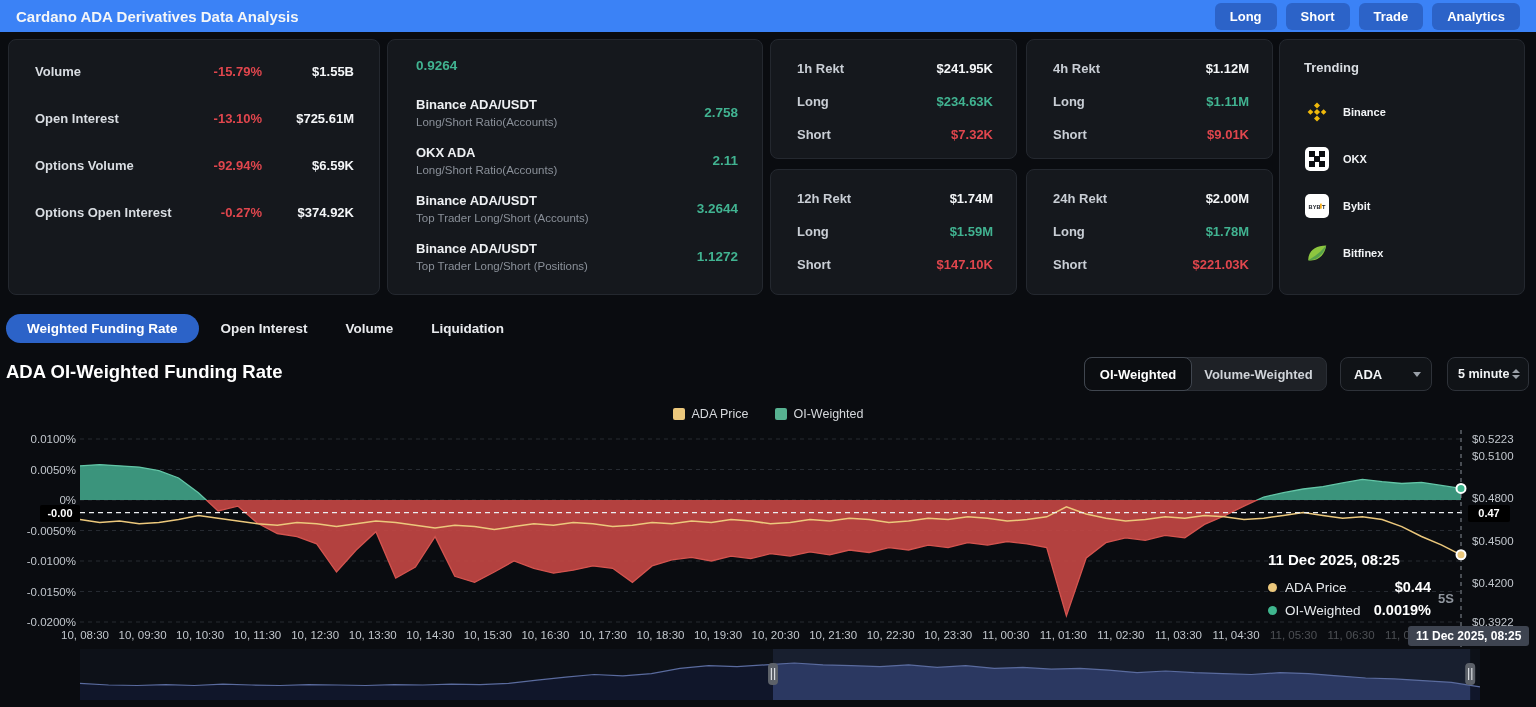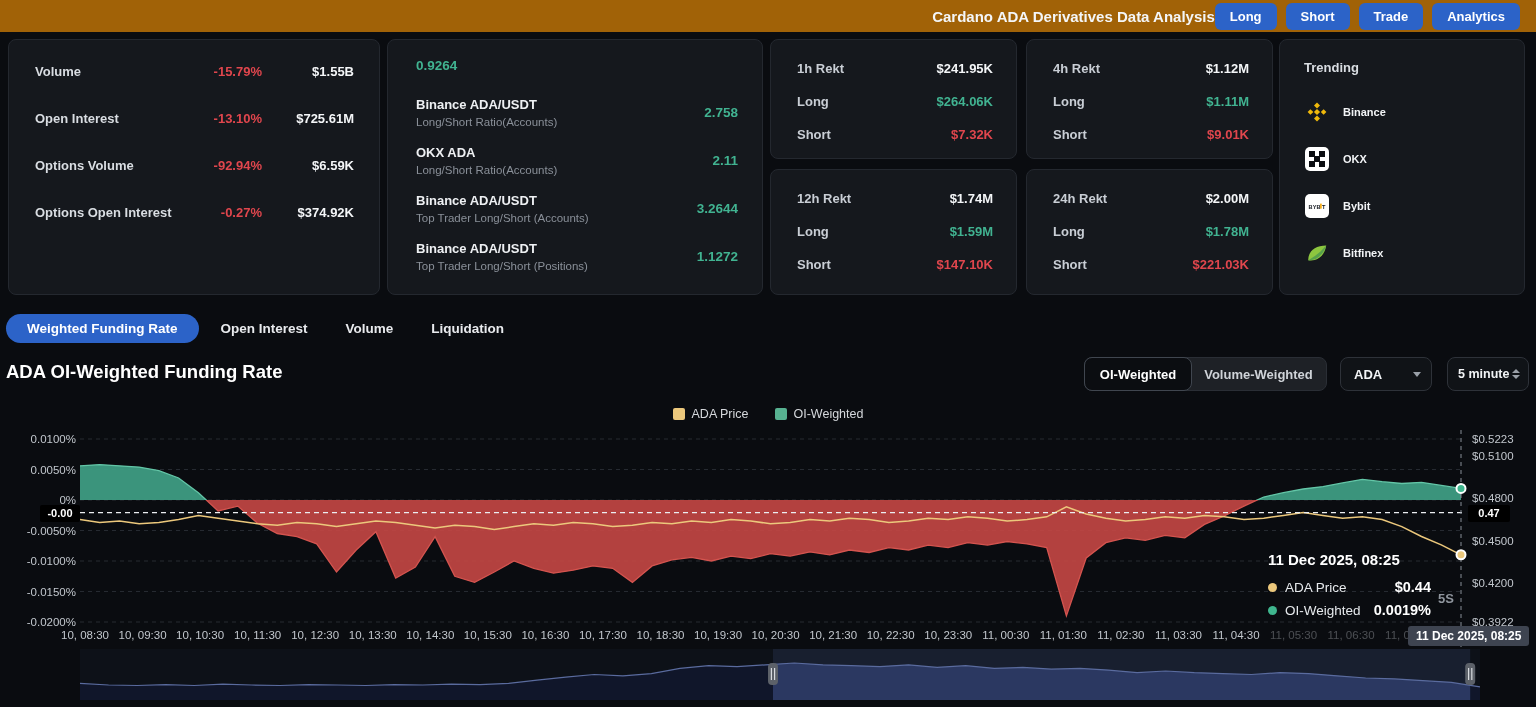--- a/index.html
+++ b/index.html
@@ -1,22 +1,22 @@
 <!DOCTYPE html>
 <html><head>
 <meta charset="utf-8">
 <style>
   * { margin:0; padding:0; box-sizing:border-box; }
   html,body { background:#07090c; }
   body { font-family:"Liberation Sans", sans-serif; color:#e8eaee; }
   #app { position:relative; width:1536px; height:707px; background:#0a0c10; overflow:hidden; }
 
   
-  .hdr { position:absolute; top:0; left:0; width:1536px; height:32px; background:#a16207;
-         display:flex; align-items:center; justify-content:flex-end; padding:0 16px; }
+  .hdr { position:absolute; top:0; left:0; width:1536px; height:32px; background:#3b82f6;
+         display:flex; align-items:center; justify-content:space-between; padding:0 16px; }
   .hdr-title { font-size:15px; font-weight:600; color:#f4f6f8; }
   .hdr-btns { display:flex; gap:9px; }
   .hdr-btn { height:27px; padding:0 15px; background:#2c63c8; border:none; border-radius:6px;
              color:#fff; font-family:inherit; font-size:13px; font-weight:700; cursor:pointer; }
 
   
   .cards { position:absolute; top:39px; left:8px; width:1520px; height:256px; display:flex; gap:7px; }
   .card { background:#15181d; border:1px solid #24282f; border-radius:8px; }
   .card1 { width:372px; padding:18px 25px 0 26px; }
   .stat-row { display:flex; align-items:center; height:26px; margin-bottom:21px; font-size:13px; }
@@ -176,21 +176,21 @@
     </div>
 
     <div class="rekt-wrap">
       <div class="card rekt-card">
         <div class="rekt-row">
             <span class="lbl">1h Rekt</span>
             <span class="rekt-total">$241.95K</span>
           </div>
         <div class="rekt-row">
             <span class="lbl">Long</span>
-            <span class="rekt-long">$264.06K</span>
+            <span class="rekt-long">$234.63K</span>
           </div>
         <div class="rekt-row">
             <span class="lbl">Short</span>
             <span class="rekt-short">$7.32K</span>
           </div>
       </div>
       <div class="card rekt-card">
         <div class="rekt-row">
             <span class="lbl">4h Rekt</span>
             <span class="rekt-total">$1.12M</span>

